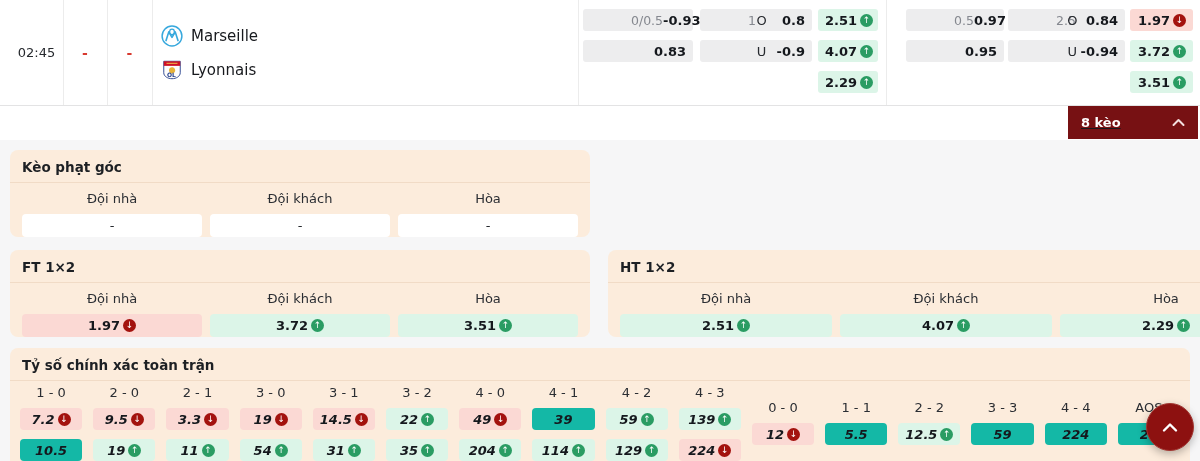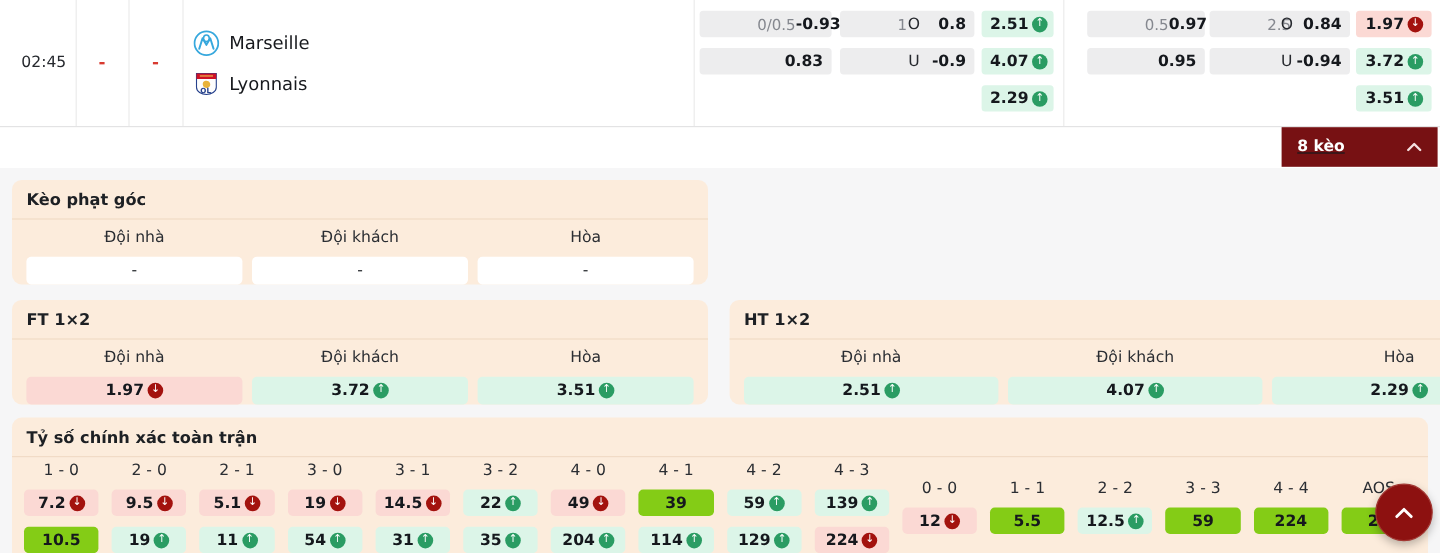--- a/index.html
+++ b/index.html
@@ -58,24 +58,24 @@
   .sec-corner{left:10px;top:150px;width:580px;height:87px;}
   .sec-ft{left:10px;top:250px;width:580px;height:87px;}
   .sec-ht{left:608px;top:250px;width:676px;height:87px;}
   .sec-score{left:10px;top:348px;width:1180px;height:120px;}
 
   
   .score-grid{display:flex;gap:11px;padding:4px 10px 0 10px;}
   .sc-col{flex:1;min-width:0;text-align:center;}
   .sc-col.offset{padding-top:15px;}
   .sc-head{font-size:13px;color:#2b2e33;height:16px;line-height:16px;margin-bottom:7px;}
-  .sc-cell{height:22px;border-radius:4px;background:#84cc16;display:flex;align-items:center;justify-content:center;font-size:13px;margin-bottom:9px;}
+  .sc-cell{height:22px;border-radius:4px;background:#14b8a6;display:flex;align-items:center;justify-content:center;font-size:13px;margin-bottom:9px;}
   .sc-cell.green{background:#dcf5e8;}
   .sc-cell.pink{background:#fbd9d4;}
-  .sc-cell .cval{font-weight:bold;color:#15181d;}
+  .sc-cell .cval{font-weight:bold;color:#15181d;font-style:italic;}
 
   
   .fab{position:absolute;left:1146px;top:403px;width:46px;height:46px;border-radius:50%;
        background:#8d1110;border:1px solid #a23732;box-shadow:0 3px 8px rgba(0,0,0,.28);
        display:flex;align-items:center;justify-content:center;cursor:pointer;}
 </style>
 </head>
 <body>
 
 <div class="stage">
@@ -286,21 +286,21 @@
           </div>
         <div class="sc-cell green">
             <span class="cval">19</span>
             <span class="tr up"></span>
           </div>
       </div>
 
       <div class="sc-col">
         <div class="sc-head">2 - 1</div>
         <div class="sc-cell pink">
-            <span class="cval">5.1</span>
+            <span class="cval">3.3</span>
             <span class="tr down"></span>
           </div>
         <div class="sc-cell green">
             <span class="cval">11</span>
             <span class="tr up"></span>
           </div>
       </div>
 
       <div class="sc-col">
         <div class="sc-head">3 - 0</div>

